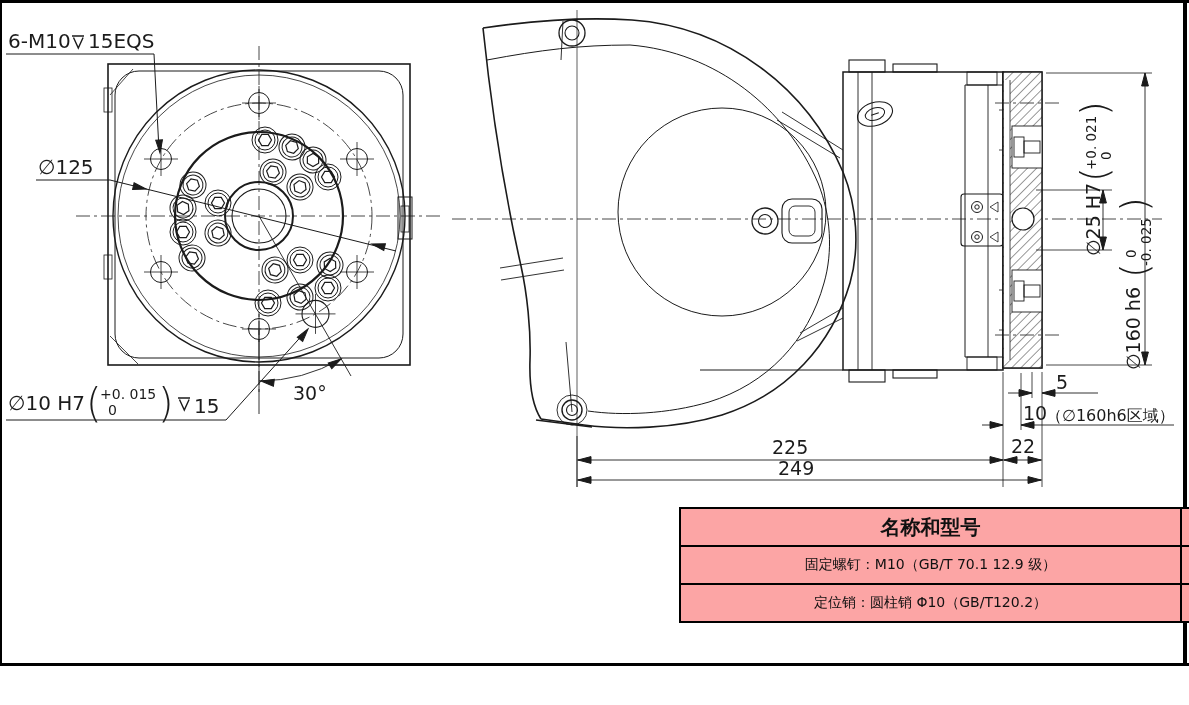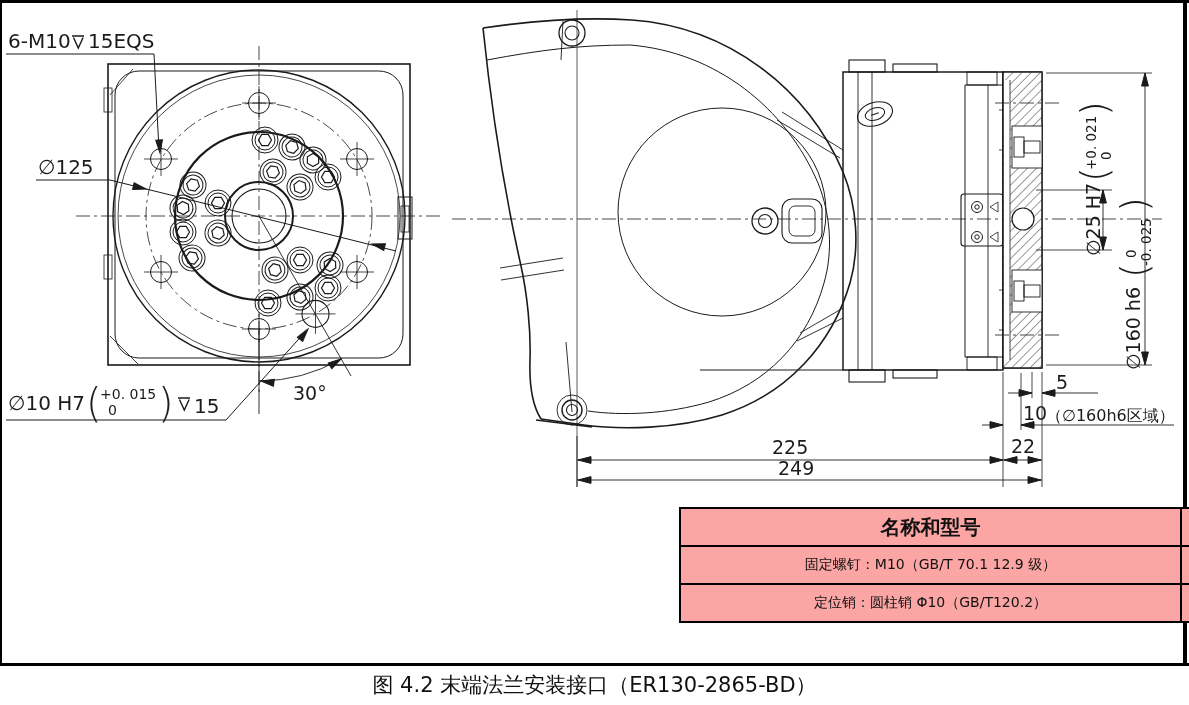--- a/index.html
+++ b/index.html
@@ -293,14 +293,13 @@
       <td>固定螺钉：M10（GB/T 70.1 12.9 级）</td>
       <td>6</td>
     </tr>
     <tr>
       <td>定位销：圆柱销 Φ10（GB/T120.2）</td>
       <td>1</td>
     </tr>
   </tbody>
     </table>
 
-  <div id="caption">图 4.2 末端法兰安装接口（ER130-2865-BD）</div>
 </div>
 
 </body></html>

